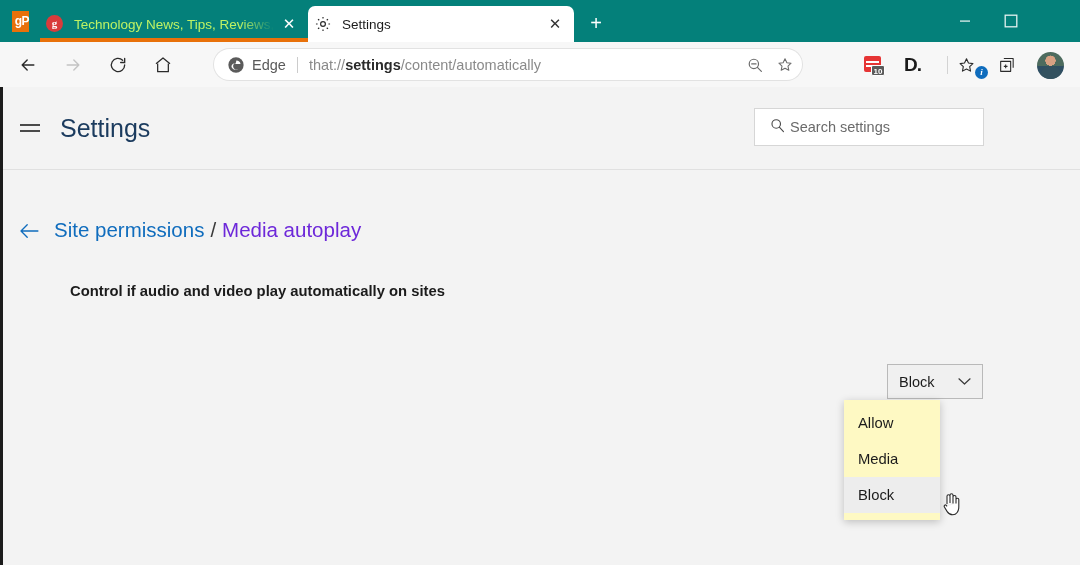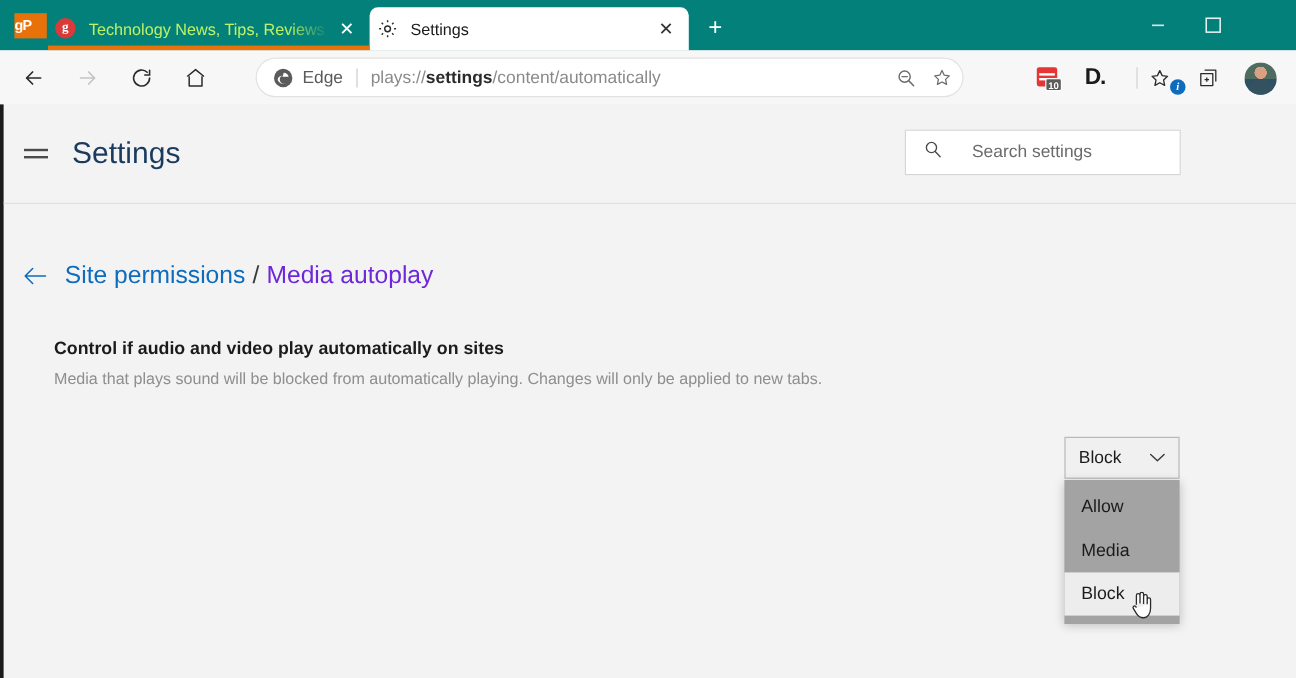--- a/index.html
+++ b/index.html
@@ -10,23 +10,23 @@
     background: #f3f3f3;
   }
   .window { position: relative; width: 1080px; height: 565px; background: #f3f3f3; }
 
   
   .titlebar {
     position: absolute; left: 0; top: 0; width: 1080px; height: 42px;
     background: #04807a;
   }
   .brand-badge {
-    position: absolute; left: 12px; top: 11px; width: 27px; height: 21px;
+    position: absolute; left: 12px; top: 11px; width: 17px; height: 21px;
     background: #e8710a; color: #ffffff; font-size: 12px; font-weight: 700;
-    line-height: 21px; text-align: left; letter-spacing: -.5px;
+    line-height: 21px; text-align: right; letter-spacing: -.5px;
   }
 
   .tab {
     position: absolute; top: 6px; height: 36px;
     border-radius: 7px 7px 0 0;
     display: flex; align-items: center;
   }
   .tab-inactive {
     left: 40px; width: 268px; color: #ffffff;
   }
@@ -170,51 +170,51 @@
   .hamburger span { display: block; height: 1.6px; background: #4a4a4a; }
   .settings-title {
     font-size: 25px; color: #1b3b5e; margin-left: 20px; font-weight: 400;
   }
   .search-box {
     position: absolute; right: 96px; top: 21px; width: 230px; height: 38px;
     background: #ffffff; border: 1px solid #d6d6d6;
     display: flex; align-items: center;
   }
   .search-box .s-icon { margin-left: 14px; flex: 0 0 auto; }
-  .search-placeholder { font-size: 14.5px; color: #6b6b6b; margin-left: 24px; }
+  .search-placeholder { font-size: 14.5px; color: #6b6b6b; margin-left: 4px; }
   .header-rule {
     position: absolute; left: 3px; top: 82px; width: 1077px; height: 1px;
     background: #e0e0e0;
   }
 
   .breadcrumb {
     position: absolute; left: 18px; top: 131px;
     display: flex; align-items: flex-end;
   }
   .back-arrow { color: #0f6cbd; font-size: 21px; line-height: 1; margin-right: 14px; }
   .crumb-link { font-size: 20.5px; color: #0f6cbd; }
   .crumb-sep { font-size: 20.5px; color: #3a3a3a; margin: 0 6px; }
   .crumb-current { font-size: 20.5px; color: #6d28d9; }
 
-  .setting-row { position: absolute; left: 45px; top: 196px; width: 980px; }
+  .setting-row { position: absolute; left: 70px; top: 196px; width: 980px; }
   .setting-title { font-size: 14.8px; color: #1b1b1b; font-weight: 600; }
   .setting-desc { font-size: 13.4px; color: #8f8f8f; margin-top: 9px; }
 
   .dropdown-btn {
     position: absolute; left: 887px; top: 277px; width: 96px; height: 35px;
     background: #f0f0f0; border: 1px solid #b9b9b9;
     display: flex; align-items: center; justify-content: space-between;
     padding: 0 11px;
   }
   .dropdown-value { font-size: 14.5px; color: #1b1b1b; }
   .chev { color: #3a3a3a; font-size: 12px; }
 
   .dropdown-menu {
-    position: absolute; left: 887px; top: 313px; width: 96px;
-    background: #a3a3a3;
+    position: absolute; left: 844px; top: 313px; width: 96px;
+    background: #fef9c3;
     box-shadow: 0 2px 8px rgba(0,0,0,.22);
     padding: 5px 0 7px 0;
   }
   .menu-item {
     height: 36px; display: flex; align-items: center; padding-left: 14px;
     font-size: 14.8px; color: #1b1b1b;
   }
   .menu-item.selected { background: #ededed; }
 
   .cursor-hand {
@@ -296,21 +296,21 @@
   <div class="omnibox">
     <div class="edge-logo">
       <svg width="18" height="18" viewBox="0 0 24 24">
         <circle cx="12" cy="12" r="10.2" fill="#5b5b5b"></circle>
         <path d="M6 14.6c1.6 3.4 5.4 5 9 3.6-3 1-6-.7-6.7-3.5-.6-2.4.8-4.7 3-5.4-3.2.2-5.7 2.6-5.3 5.3z" fill="#ffffff"></path>
         <path d="M12.4 6.1c3 0 5.4 1.9 5.6 4.4H11c1-1.4 1.3-2.9 1.4-4.4z" fill="#ffffff"></path>
       </svg>
     </div>
     <div class="edge-label">Edge</div>
     <div class="omni-sep"></div>
-    <div class="omni-url"><span>plays://</span><b>settings</b><span>/content/automatically</span></div>
+    <div class="omni-url"><span>that://</span><b>settings</b><span>/content/automatically</span></div>
     <div class="omni-icon">
       <svg width="18" height="18" viewBox="0 0 24 24" fill="none" stroke="#6b6b6b" stroke-width="1.6" stroke-linecap="round">
         <circle cx="10.5" cy="10.5" r="6.2"></circle>
           <path d="M15.2 15.2 20.5 20.5"></path>
           <path d="M7.6 10.5h5.8"></path>
       </svg>
     </div>
     <div class="omni-icon">
       <svg width="18" height="18" viewBox="0 0 24 24" fill="none" stroke="#6b6b6b" stroke-width="1.4" stroke-linejoin="round">
         <path d="M12 3.6l2.5 5.3 5.6.7-4.1 3.9 1.1 5.6L12 16.4 6.9 19.1 8 13.5 3.9 9.6l5.6-.7z"></path>
@@ -376,21 +376,20 @@
           <path d="M22 9H3M10 2 3 9l7 7"></path>
         </svg>
       </span>
       <span class="crumb-link">Site permissions</span>
       <span class="crumb-sep">/</span>
       <span class="crumb-current">Media autoplay</span>
     </div>
 
     <div class="setting-row">
       <div class="setting-title">Control if audio and video play automatically on sites</div>
-      <div class="setting-desc">Media that plays sound will be blocked from automatically playing. Changes will only be applied to new tabs.</div>
     </div>
 
     <div class="dropdown-btn">
       <span class="dropdown-value">Block</span>
       <span class="chev">
         <svg width="13" height="9" viewBox="0 0 14 9" fill="none" stroke="#3a3a3a" stroke-width="1.3" stroke-linecap="round" stroke-linejoin="round">
           <path d="M1 1.6 7 7.2l6-5.6"></path>
         </svg>
       </span>
     </div>

